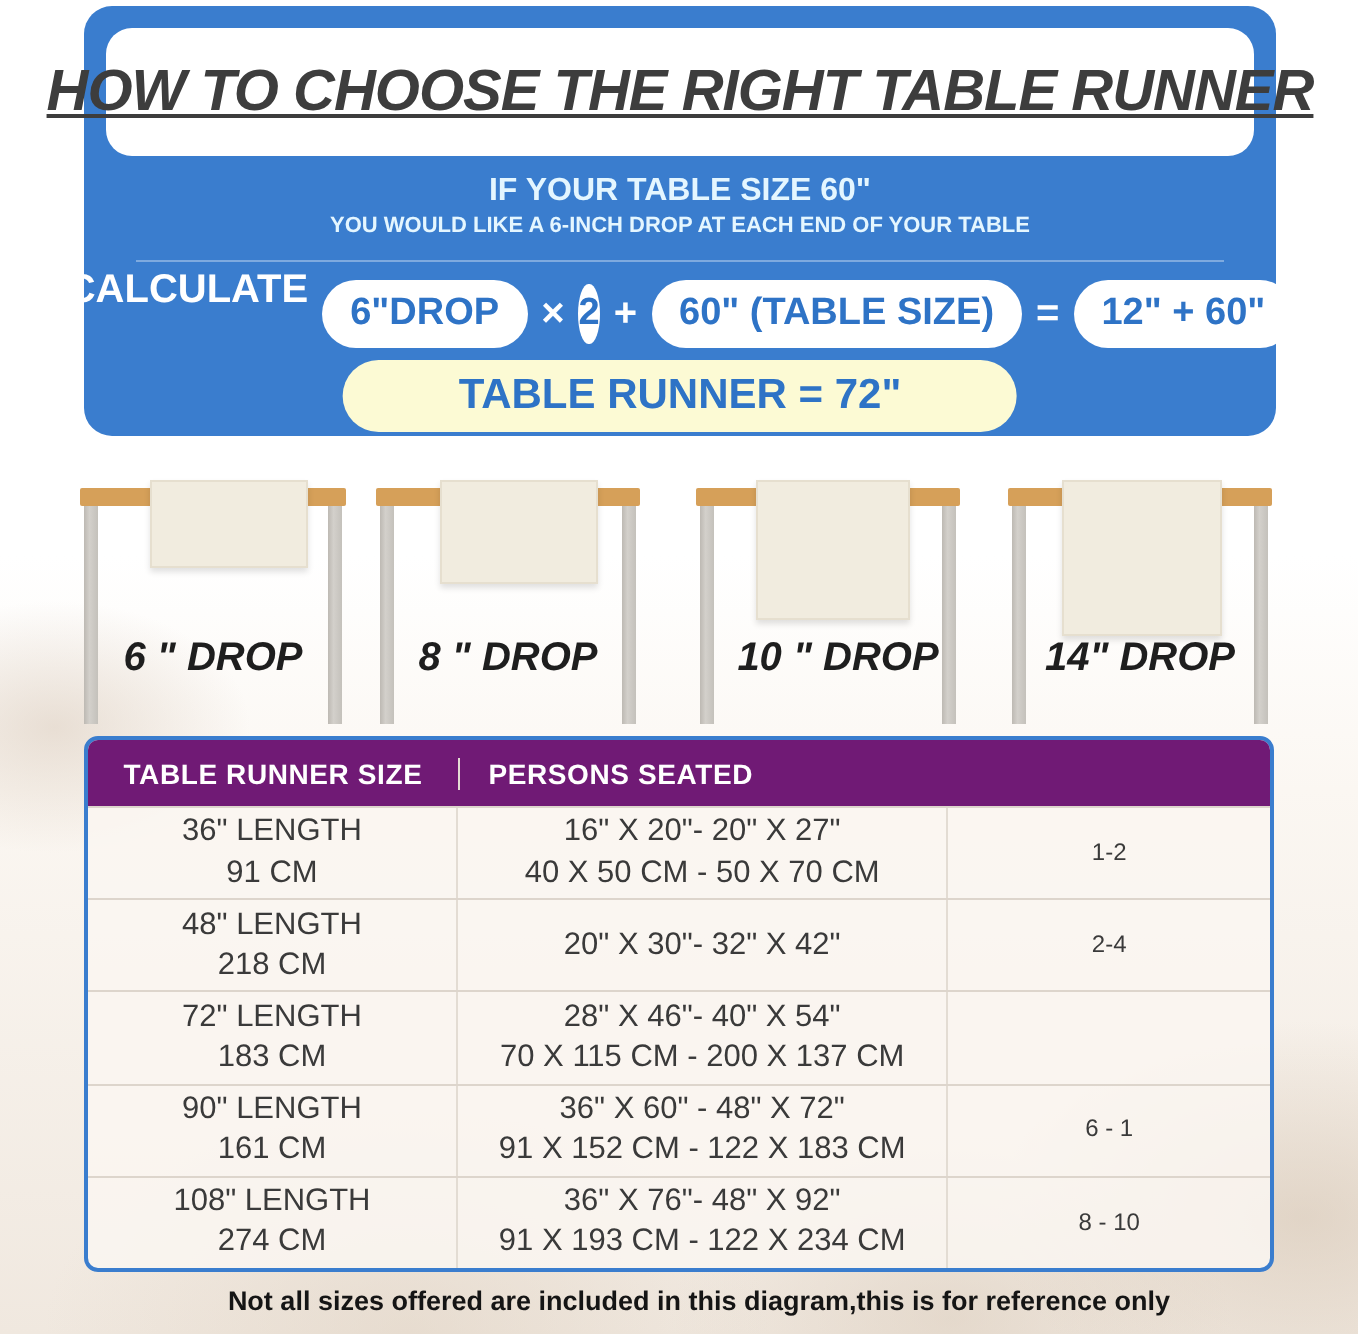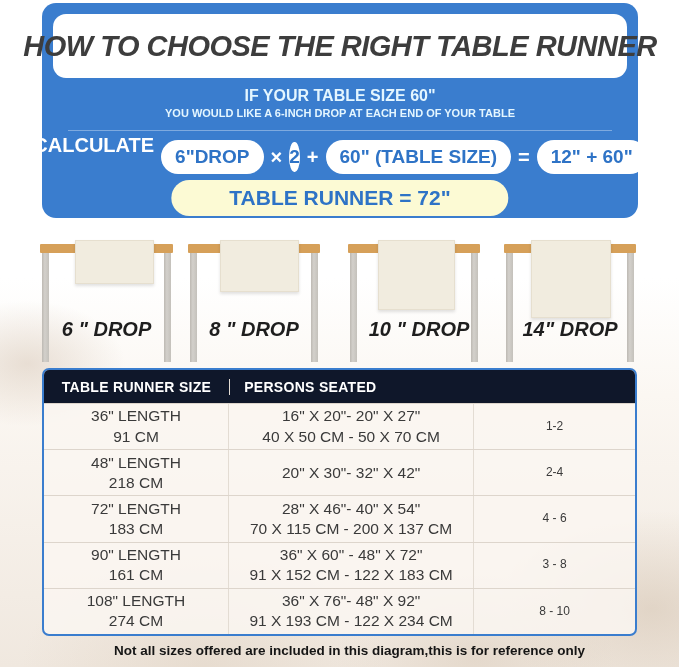--- a/index.html
+++ b/index.html
@@ -24,21 +24,21 @@
     position:absolute;left:42px;top:3px;width:596px;height:215px;
     background:#3a7dce;border-radius:14px;
   }
   .title-box{
     position:absolute;left:11px;right:11px;top:11px;height:64px;
     background:#ffffff;border-radius:13px;
     display:flex;align-items:center;justify-content:center;
   }
   .title-box span{
     font-size:29px;font-weight:bold;font-style:italic;color:#3d3d3d;
-    letter-spacing:-0.5px;white-space:nowrap;
+    letter-spacing:-0.5px;white-space:nowrap;text-decoration:underline;
   }
   .intro-line{
     position:absolute;left:0;width:100%;text-align:center;
     color:#e4f6ff;font-weight:bold;
   }
   .intro-1{top:84px;font-size:16px;}
   .intro-2{top:104px;font-size:11px;}
   .panel-divider{
     position:absolute;left:26px;right:26px;top:127px;height:1px;
     background:rgba(255,255,255,.35);
@@ -75,21 +75,21 @@
           font-size:20px;font-weight:bold;font-style:italic;color:#1e1e1e;}
 
   
   .size-table{
     position:absolute;left:42px;top:368px;width:595px;height:268px;
     border:2px solid #3a7dce;border-radius:7px;overflow:hidden;
     background:rgba(250,246,241,.85);
     display:flex;flex-direction:column;box-sizing:border-box;
   }
   .t-head{
-    height:33px;flex:0 0 33px;background:#0f172a;display:flex;align-items:center;
+    height:33px;flex:0 0 33px;background:#701a75;display:flex;align-items:center;
   }
   .t-head .hc{
     color:#ffffff;font-size:14px;font-weight:bold;text-align:center;letter-spacing:.3px;
   }
   .t-row{flex:1 1 auto;display:flex;align-items:center;border-top:1px solid #ddd5cc;}
   .t-row:first-of-type{border-top:none;}
   .c1{width:31.3%;border-right:1px solid #e3dcd3;}
   .c2{width:41.5%;border-right:1px solid #e3dcd3;}
   .c3{width:27.2%;}
   .cell{
@@ -193,33 +193,32 @@
 
   <div class="t-row">
     <div class="cell c1">
       <span>72" LENGTH</span>
       <span>183 CM</span>
     </div>
     <div class="cell c2">
       <span>28" X 46"- 40" X 54"</span>
       <span>70 X 115 CM - 200 X 137 CM</span>
     </div>
-    <div class="cell c3 persons">4 - 6</div>
   </div>
 
   <div class="t-row">
     <div class="cell c1">
       <span>90" LENGTH</span>
       <span>161 CM</span>
     </div>
     <div class="cell c2">
       <span>36" X 60" - 48" X 72"</span>
       <span>91 X 152 CM - 122 X 183 CM</span>
     </div>
-    <div class="cell c3 persons">3 - 8</div>
+    <div class="cell c3 persons">6 - 1</div>
   </div>
 
   <div class="t-row">
     <div class="cell c1">
       <span>108" LENGTH</span>
       <span>274 CM</span>
     </div>
     <div class="cell c2">
       <span>36" X 76"- 48" X 92"</span>
       <span>91 X 193 CM - 122 X 234 CM</span>

